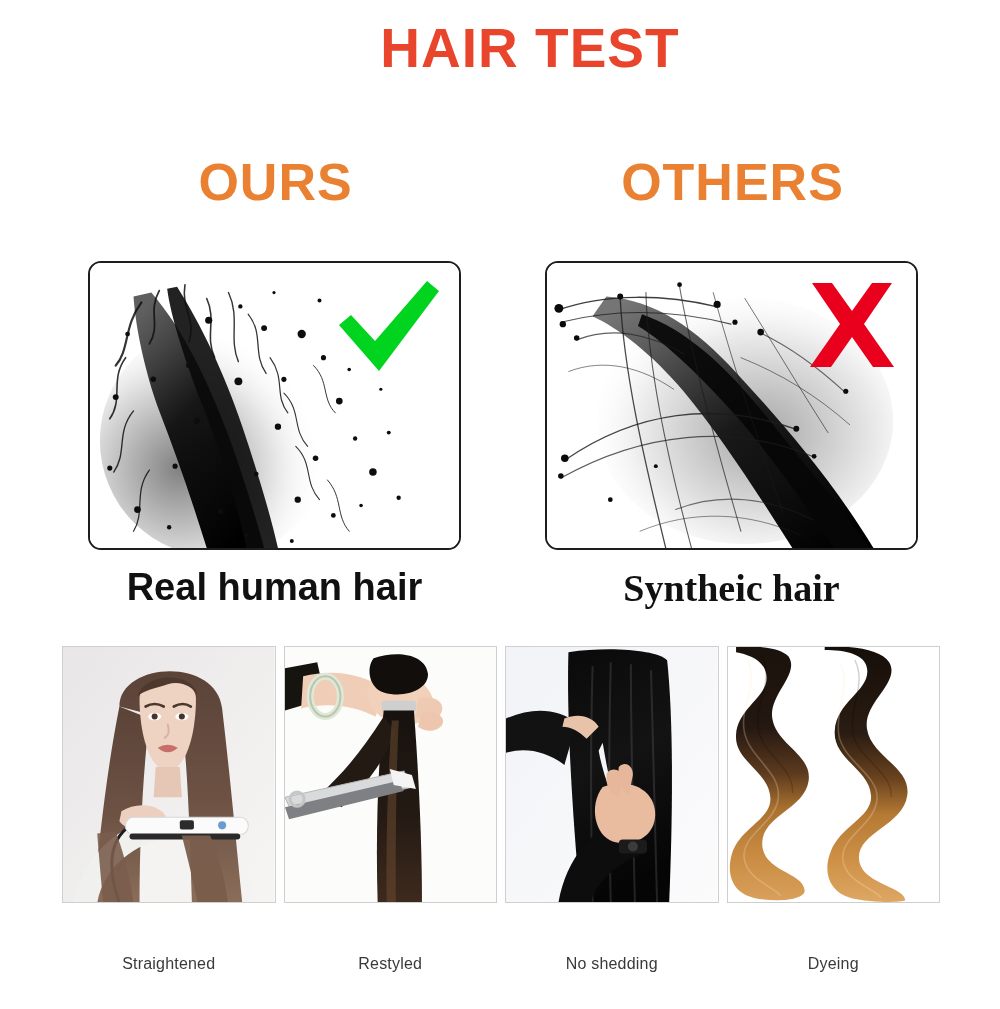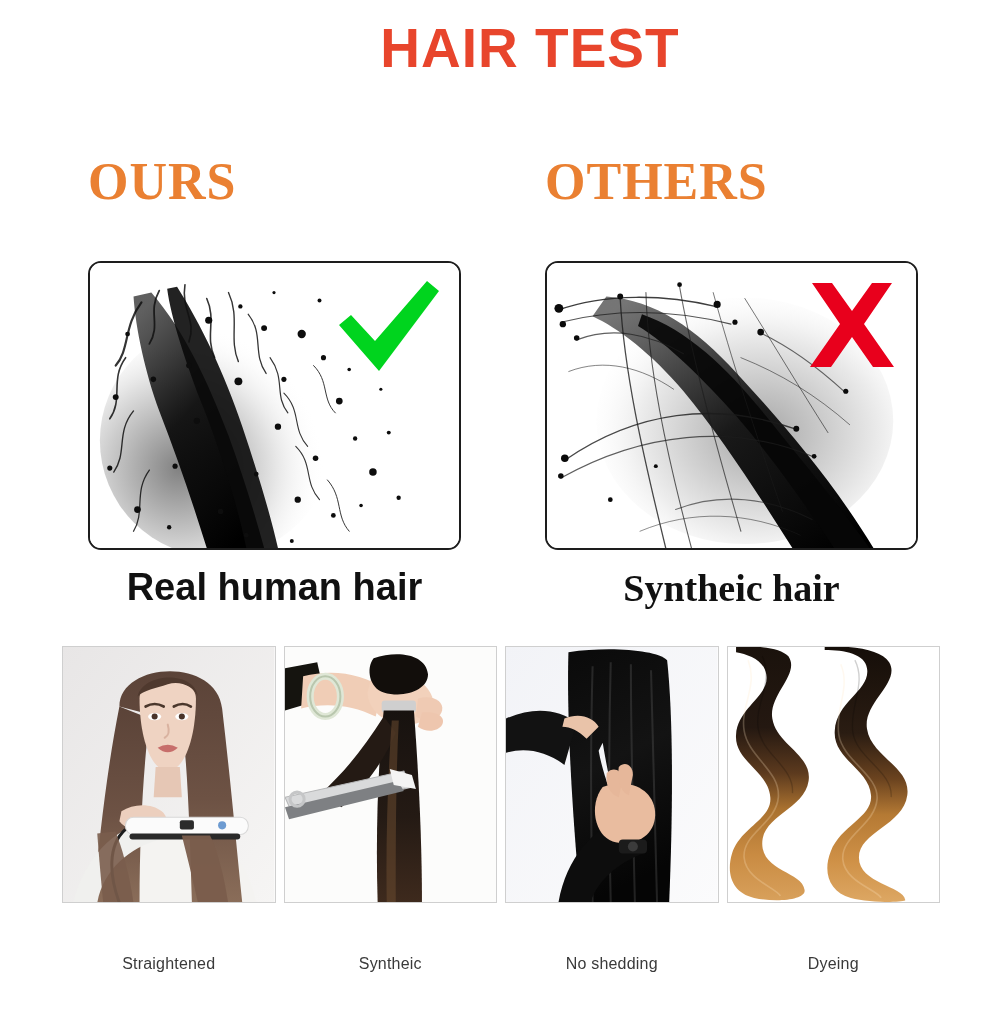--- a/index.html
+++ b/index.html
@@ -29,26 +29,26 @@
     letter-spacing: 1px;
     color: #e8452c;
     line-height: 1.1;
     padding-left: 30px;
   }
 
   
   .col-head {
     position: absolute;
     top: 152px;
-    font-family: Liberation Serif, serif;
+    font-family: Liberation Sans, sans-serif;
     font-weight: 700;
     font-size: 52px;
     letter-spacing: 1px;
     color: #ea8032;
-    text-align: left;
+    text-align: center;
   }
   .col-head.ours   { left: 88px;  width: 375px; }
   .col-head.others { left: 545px; width: 375px; }
 
   
   .panel {
     position: absolute;
     top: 261px;
     width: 373px;
     height: 289px;
@@ -474,16 +474,16 @@
       <g opacity="0.18" stroke="#000000" fill="none" stroke-width="1.4">
         <path d="M34 10 C 46 36, 26 58, 30 82 C 34 108, 66 120, 64 146"></path>
         <path d="M126 14 C 138 38, 120 60, 124 86 C 128 112, 164 124, 162 150"></path>
       </g>
     </svg>
   </div>
 </div>
 
 <div class="labels">
   <div class="lab">Straightened</div>
-  <div class="lab">Syntheic</div>
+  <div class="lab">Restyled</div>
   <div class="lab">No shedding</div>
   <div class="lab">Dyeing</div>
 </div>
 
 </body></html>

